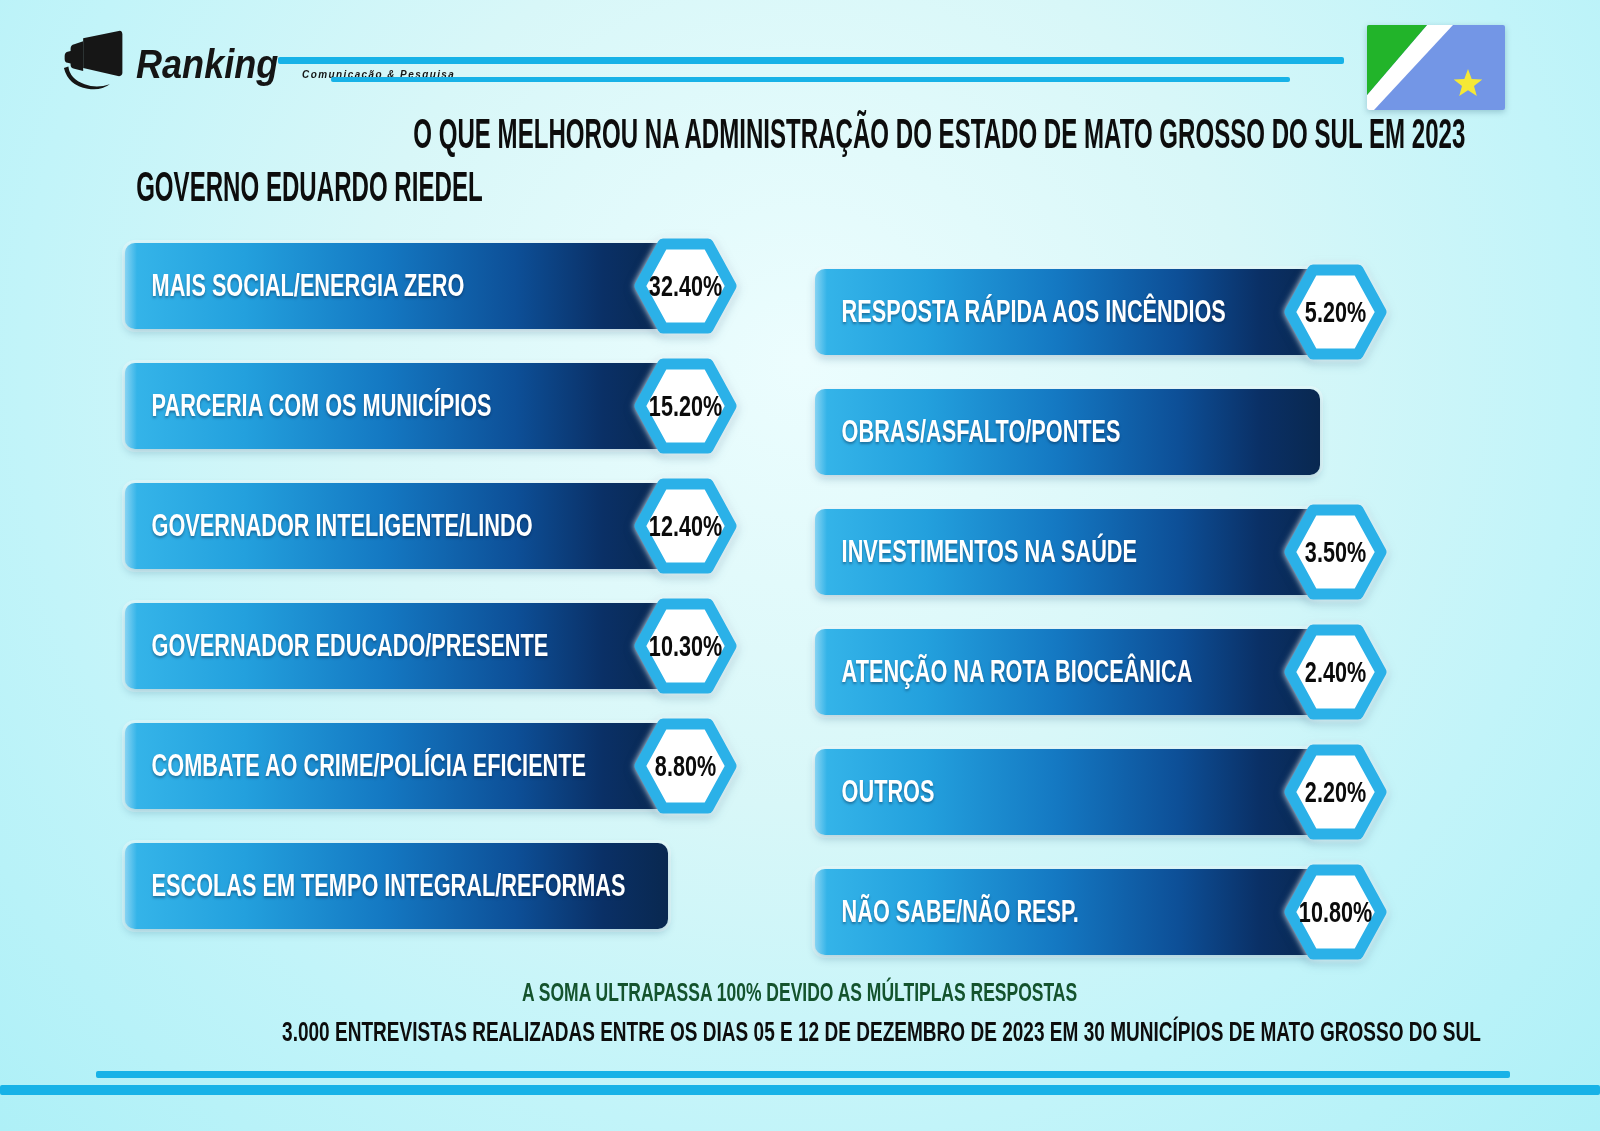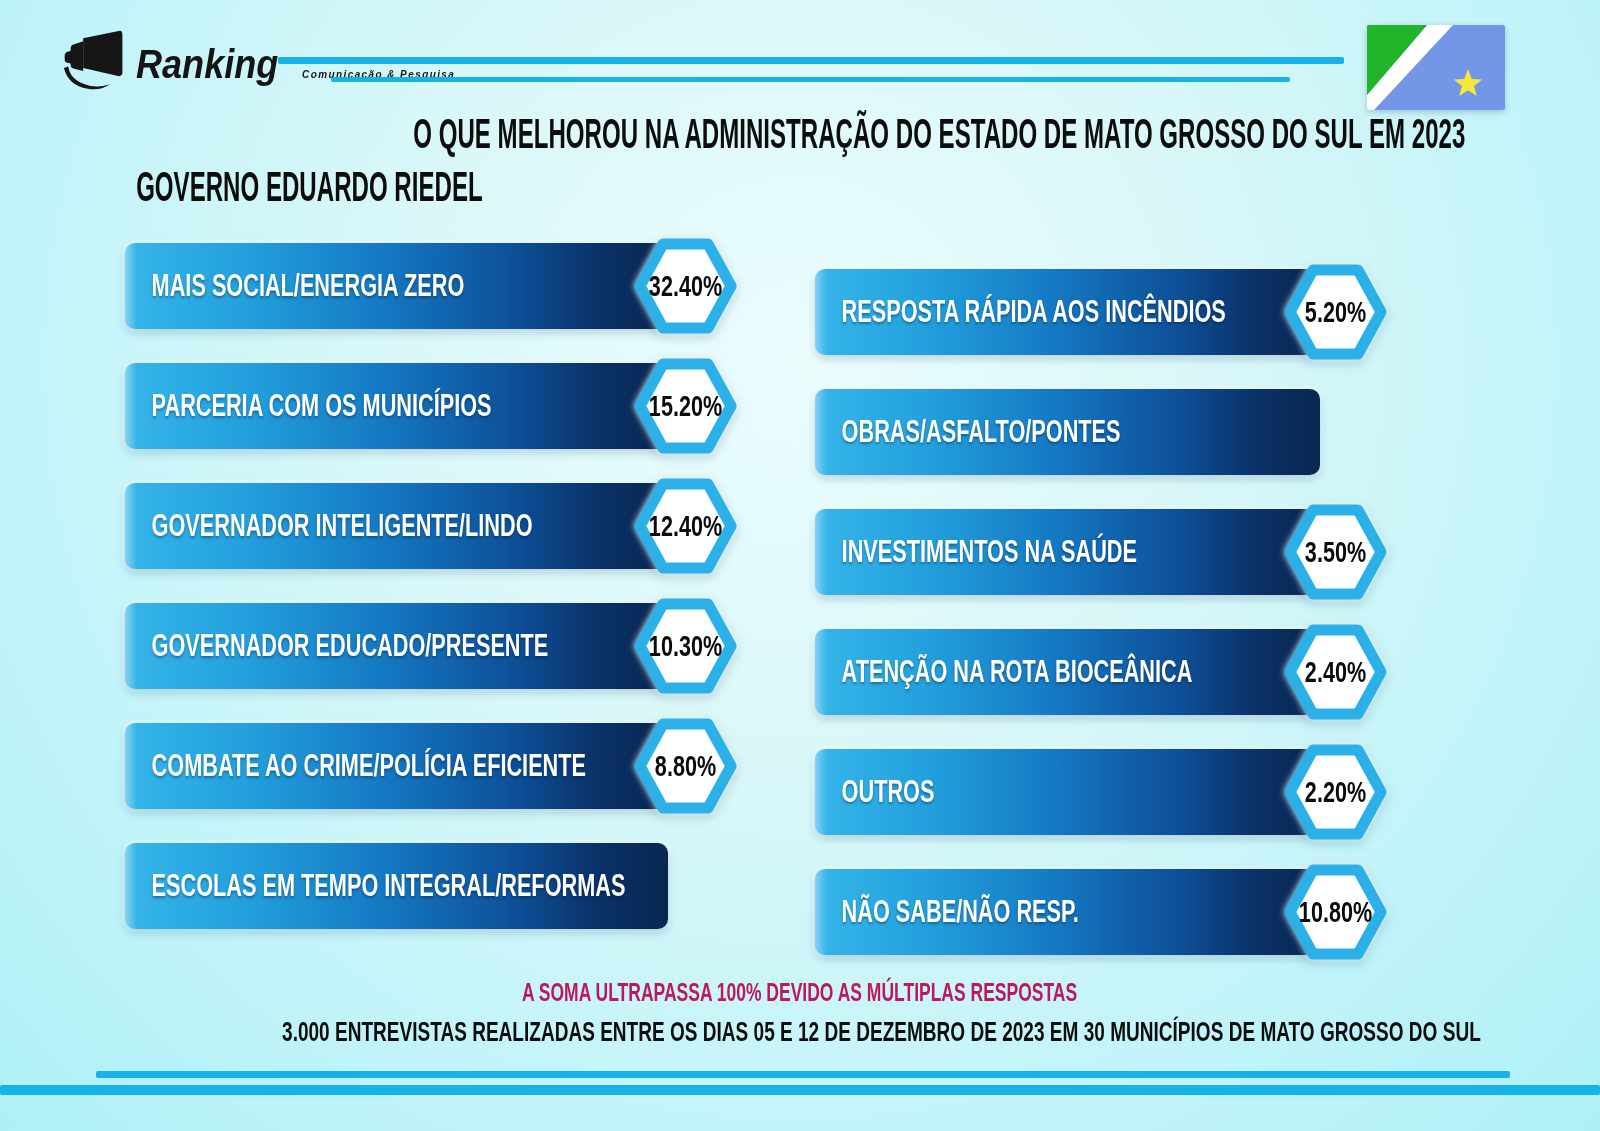--- a/index.html
+++ b/index.html
@@ -46,21 +46,21 @@
     border-radius:10px 0 0 10px;background:linear-gradient(90deg,rgba(255,255,255,.4),rgba(255,255,255,0));}
   .bar-label{color:#fff;font-weight:bold;font-size:31px;padding-left:38px;
     text-shadow:0 2px 3px rgba(0,25,55,.4);--sx:.7;}
   .hex{position:absolute;right:0;top:50%;transform:translateY(-50%);width:103px;height:104px;
     filter:drop-shadow(0 0 3px rgba(255,255,255,.9)) drop-shadow(0 3px 4px rgba(10,70,110,.25));}
   .hex svg{position:absolute;inset:0;}
   .hex .val{position:absolute;inset:0;display:flex;align-items:center;justify-content:center;
     font-size:30px;font-weight:bold;color:#0b0b0b;--sx:.72;}
 
   
-  .foot1{left:0;top:978px;width:1600px;text-align:center;color:#be185d;font-size:25px;font-weight:bold;}
+  .foot1{left:0;top:978px;width:1600px;text-align:center;color:#14532d;font-size:25px;font-weight:bold;}
   .foot1 .cond{--sx:.7;}
   .foot2{left:0;top:1016px;width:1600px;text-align:center;color:#0d0d0d;font-size:28px;font-weight:bold;}
   .foot2 .cond{--sx:.68;}
 </style>
 </head>
 <body>
 
 <div class="abs logo-wrap">
   <span>
     <svg width="74" height="72" viewBox="0 0 100 96">

